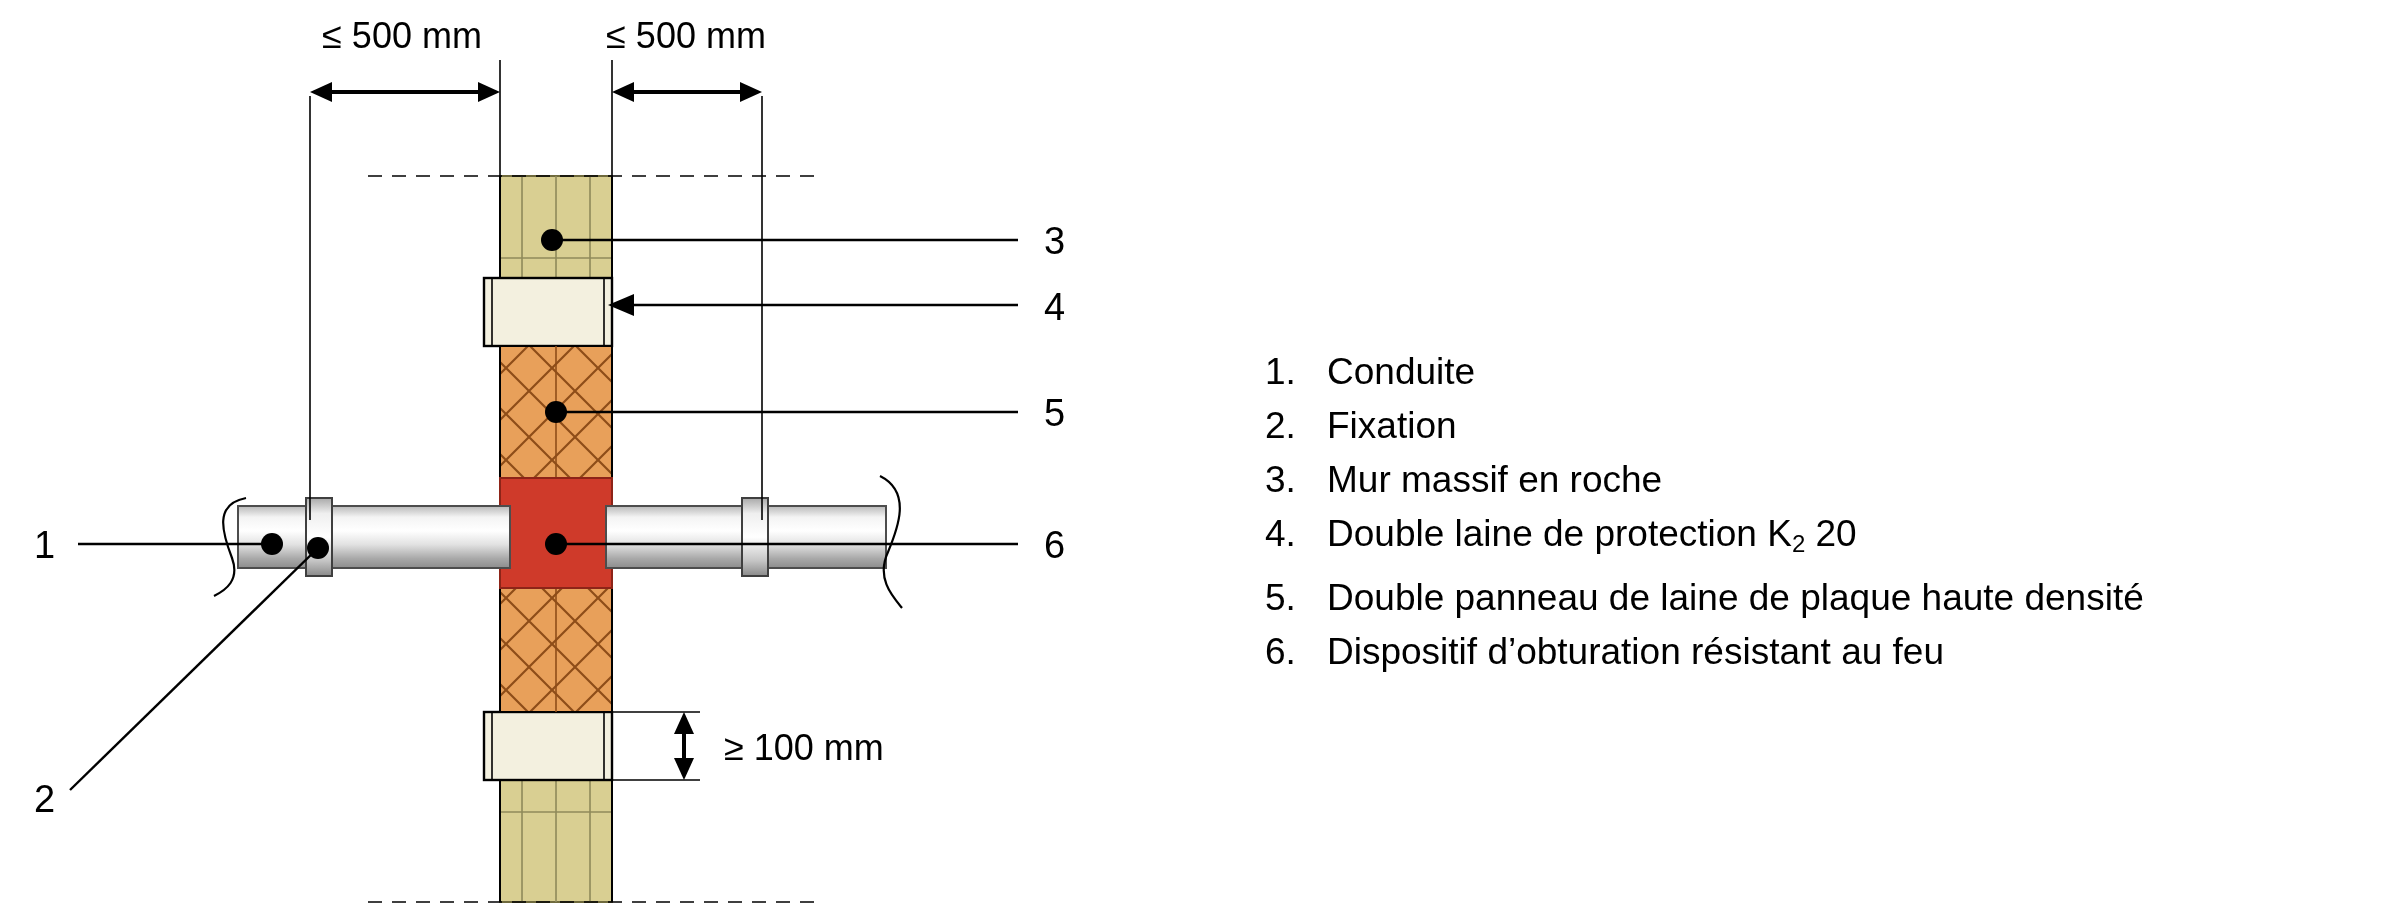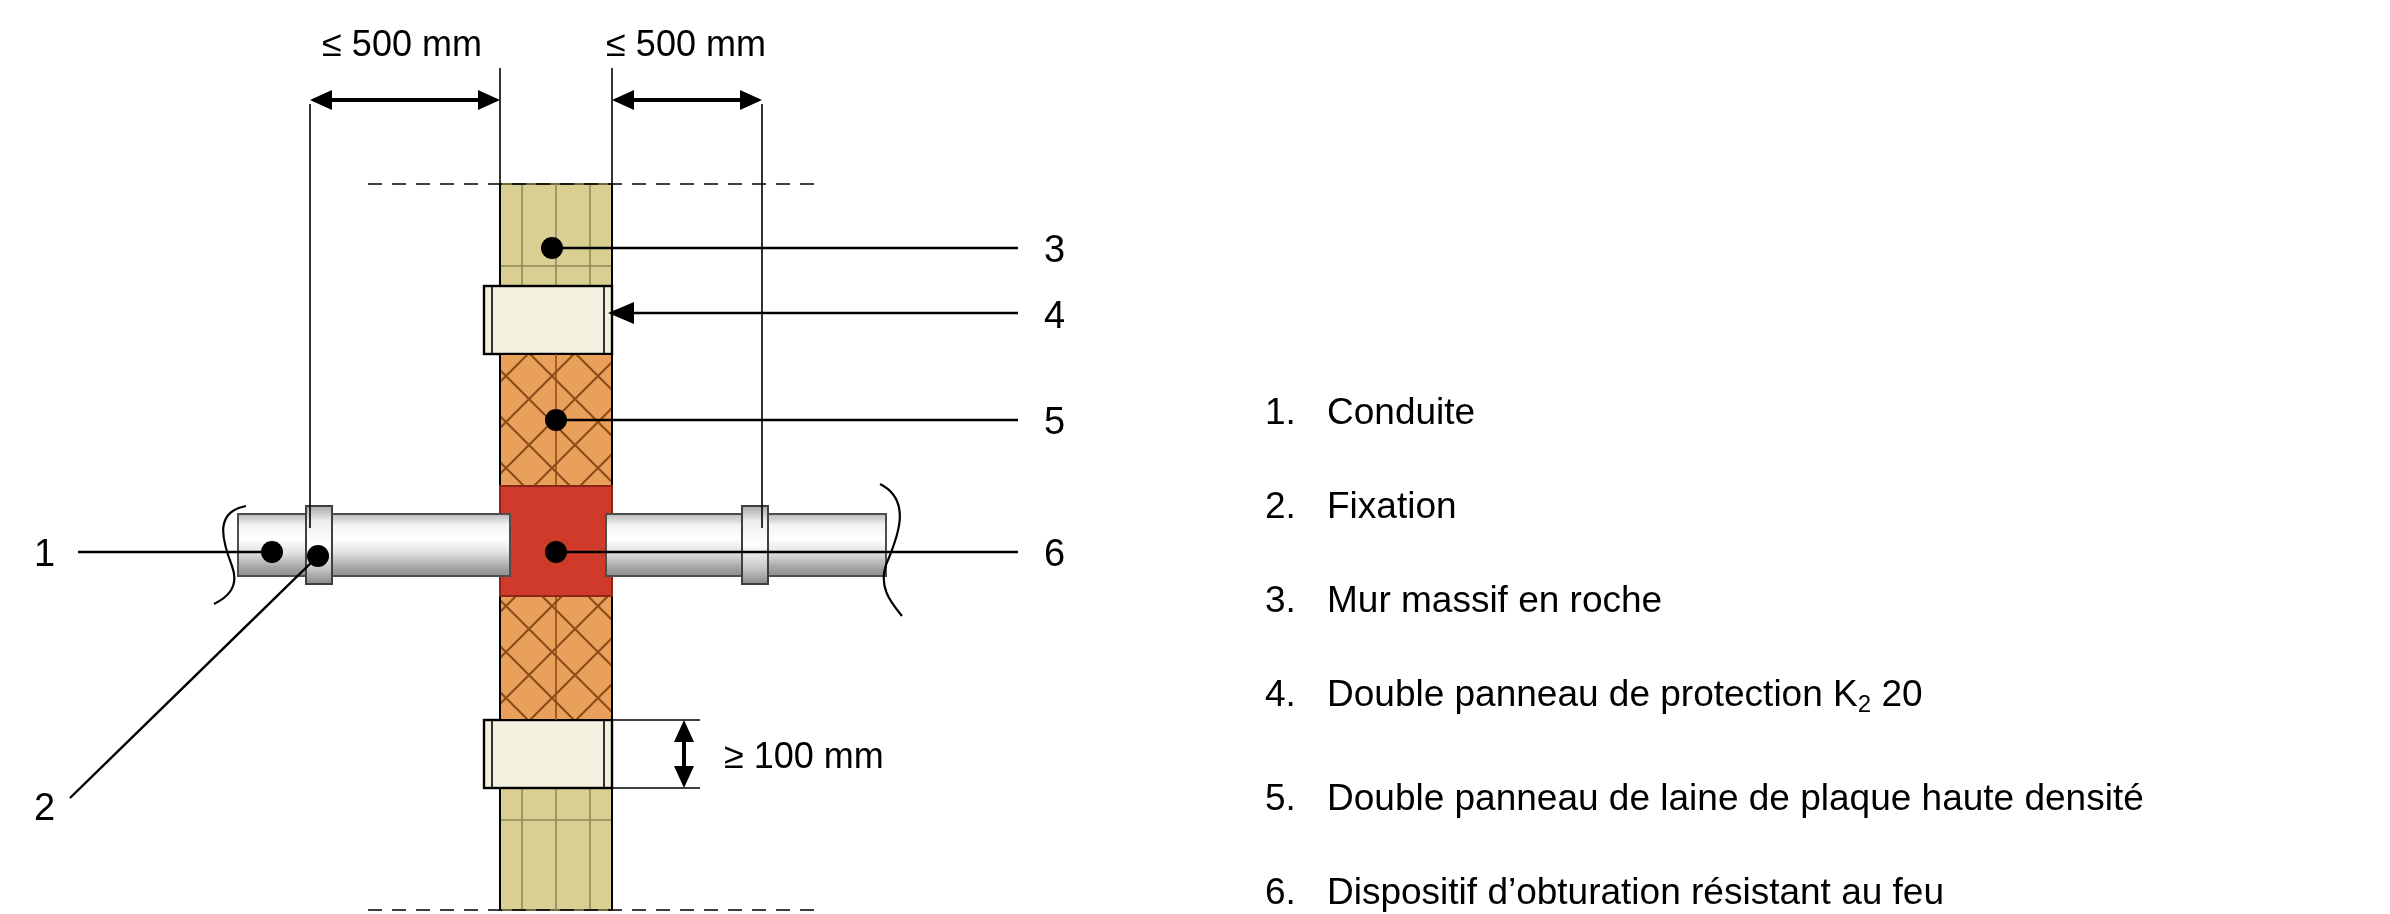--- a/index.html
+++ b/index.html
@@ -11,21 +11,21 @@
     width: 2390px;
     height: 914px;
     font-family: "Liberation Sans", sans-serif;
     color: #000000;
     position: relative;
     overflow: hidden;
   }
   #figure {
     position: absolute;
     left: 0;
-    top: 8px;
+    top: 0;
     width: 1250px;
     height: 870px;
   }
   #legend {
     position: absolute;
     left: 1265px;
     top: 345px;
     width: 1080px;
   }
   .legend-row {
@@ -36,21 +36,20 @@
     color: #000;
   }
   .legend-num {
     width: 62px;
     flex: 0 0 62px;
     text-align: left;
   }
   .legend-text {
     flex: 1 1 auto;
     white-space: nowrap;
-    margin-top: 40px;
   }
   .legend-text sub {
     font-size: 24px;
     vertical-align: -6px;
   }
   svg { display: block; }
 </style>
 </head>
 <body>
 
@@ -208,21 +207,21 @@
   <div class="legend-row">
     <span class="legend-num">2.</span>
     <span class="legend-text">Fixation</span>
   </div>
   <div class="legend-row">
     <span class="legend-num">3.</span>
     <span class="legend-text">Mur massif en roche</span>
   </div>
   <div class="legend-row">
     <span class="legend-num">4.</span>
-    <span class="legend-text"><span>Double panneau de protection K</span><sub>2</sub><span> 20</span></span>
+    <span class="legend-text"><span>Double laine de protection K</span><sub>2</sub><span> 20</span></span>
   </div>
   <div class="legend-row">
     <span class="legend-num">5.</span>
     <span class="legend-text">Double panneau de laine de plaque haute densité</span>
   </div>
   <div class="legend-row">
     <span class="legend-num">6.</span>
     <span class="legend-text">Dispositif d’obturation résistant au feu</span>
   </div>
 </div>

